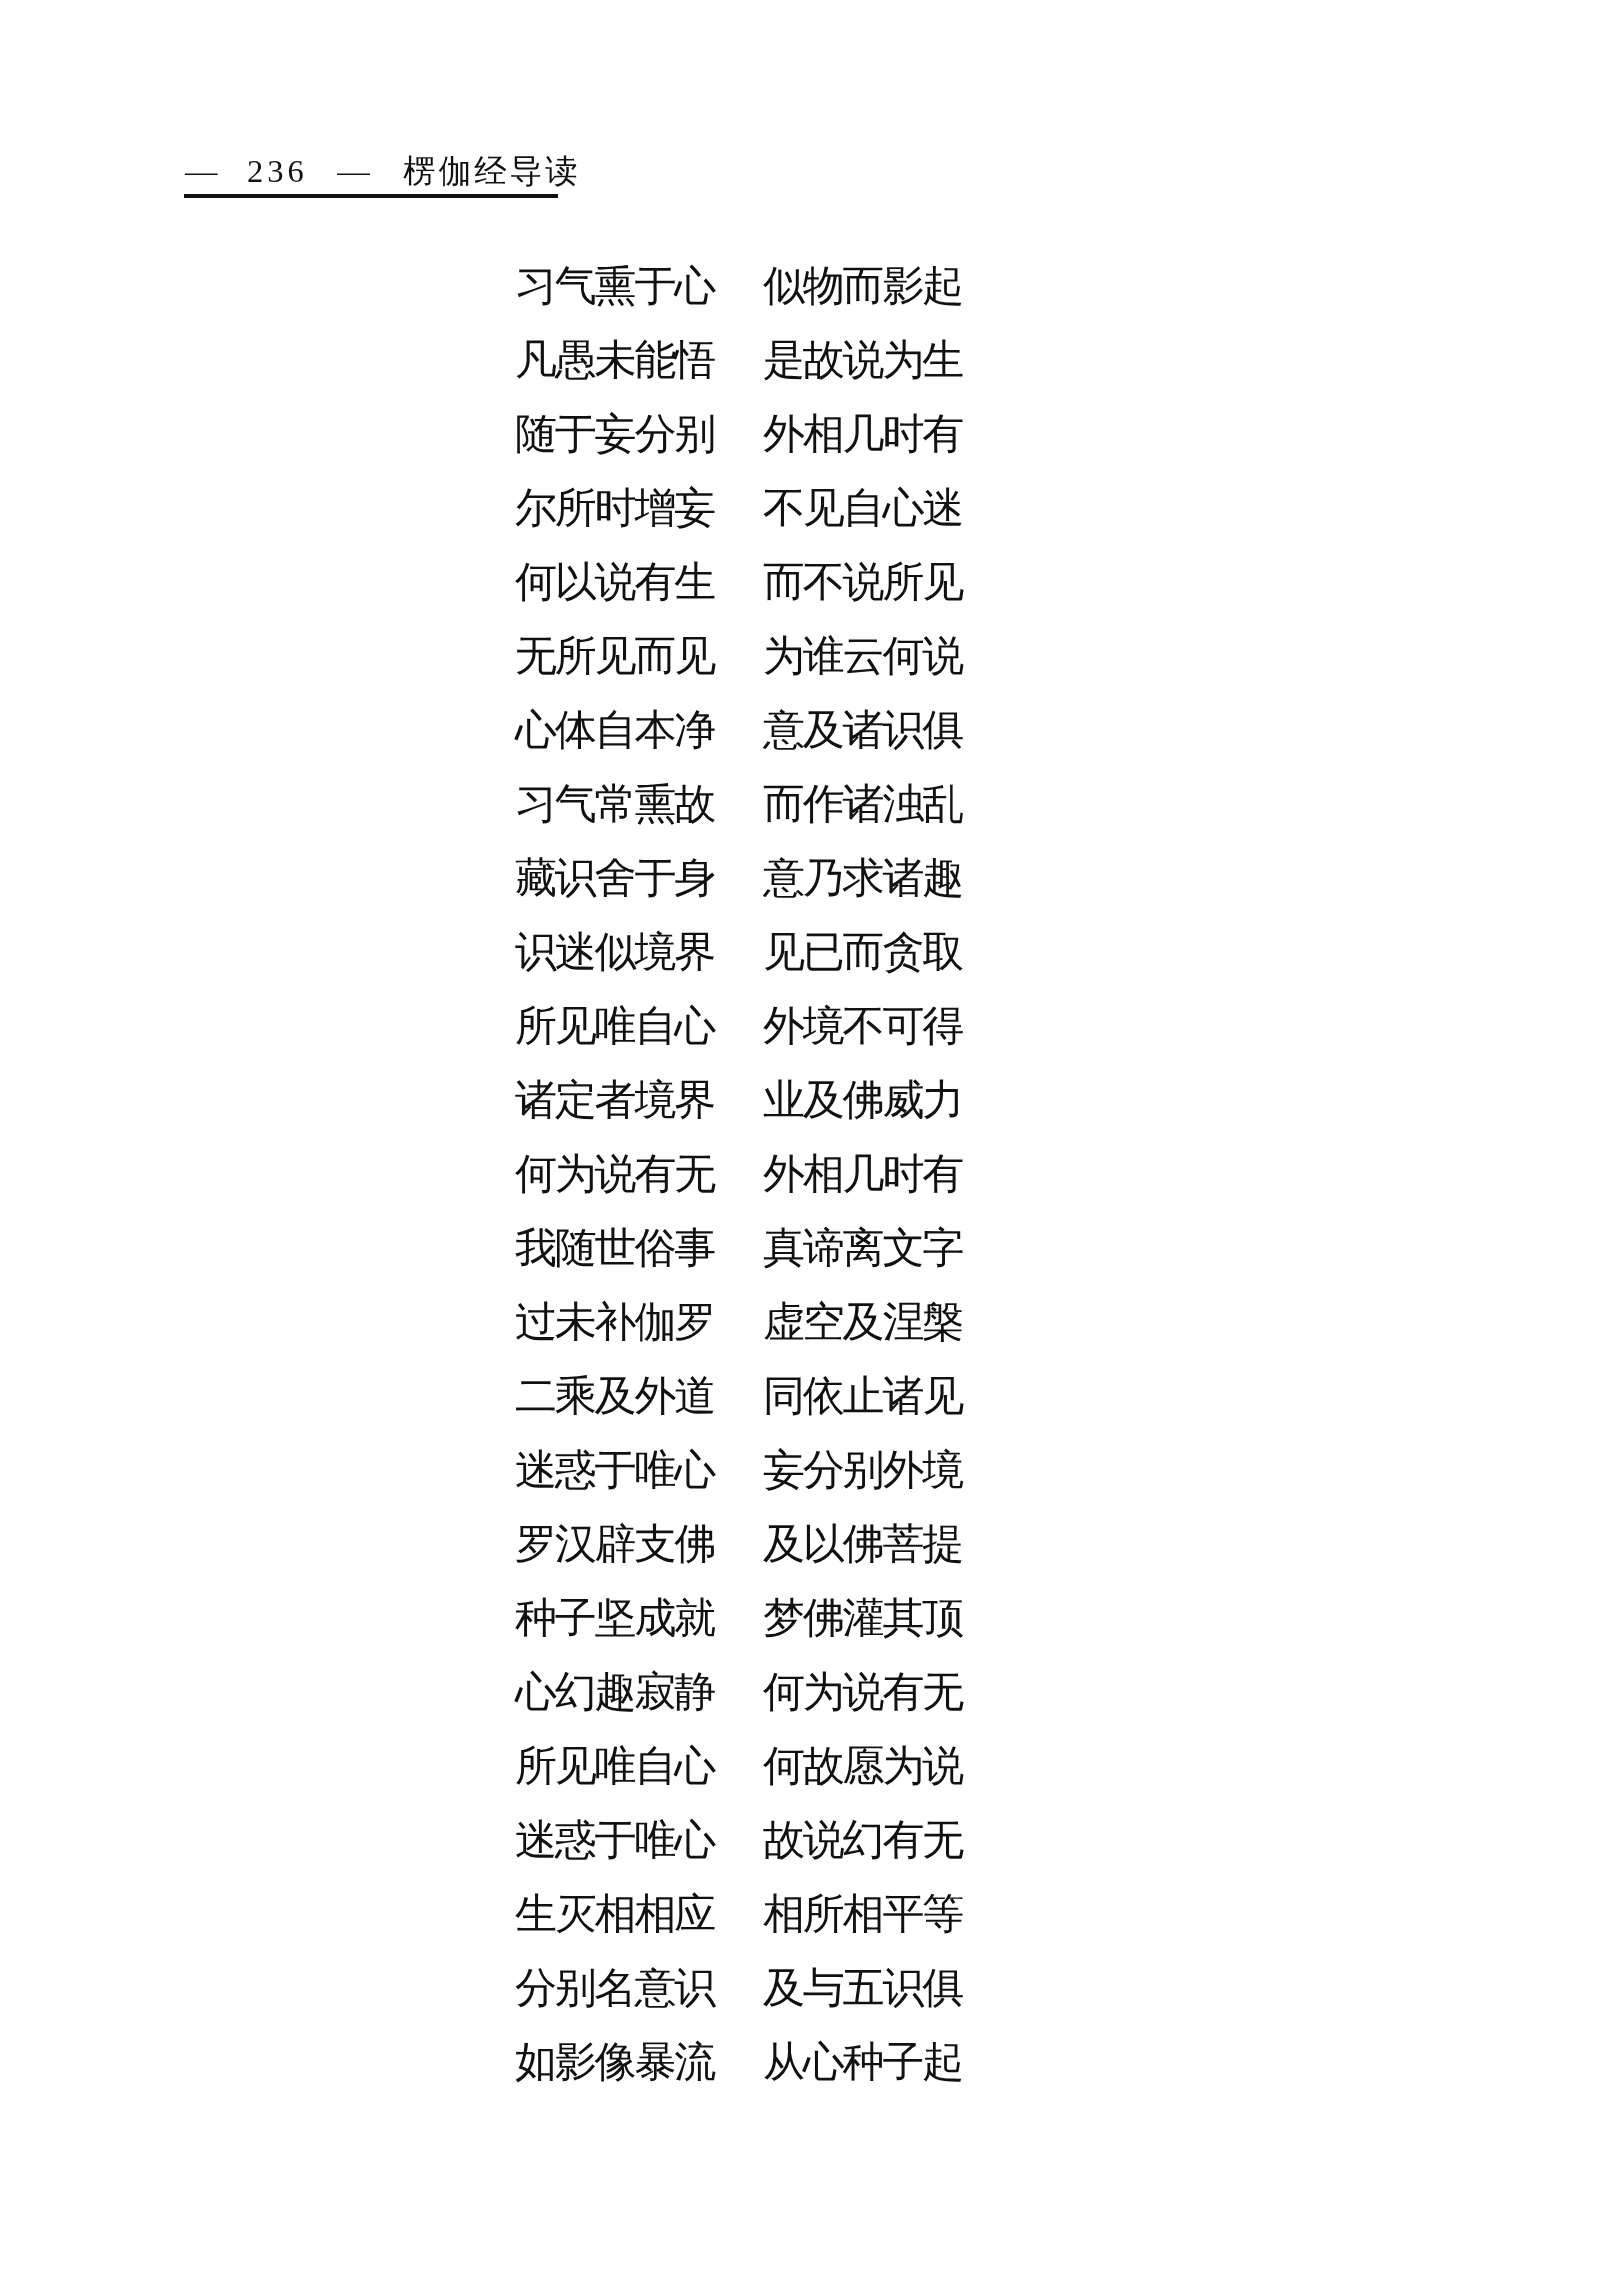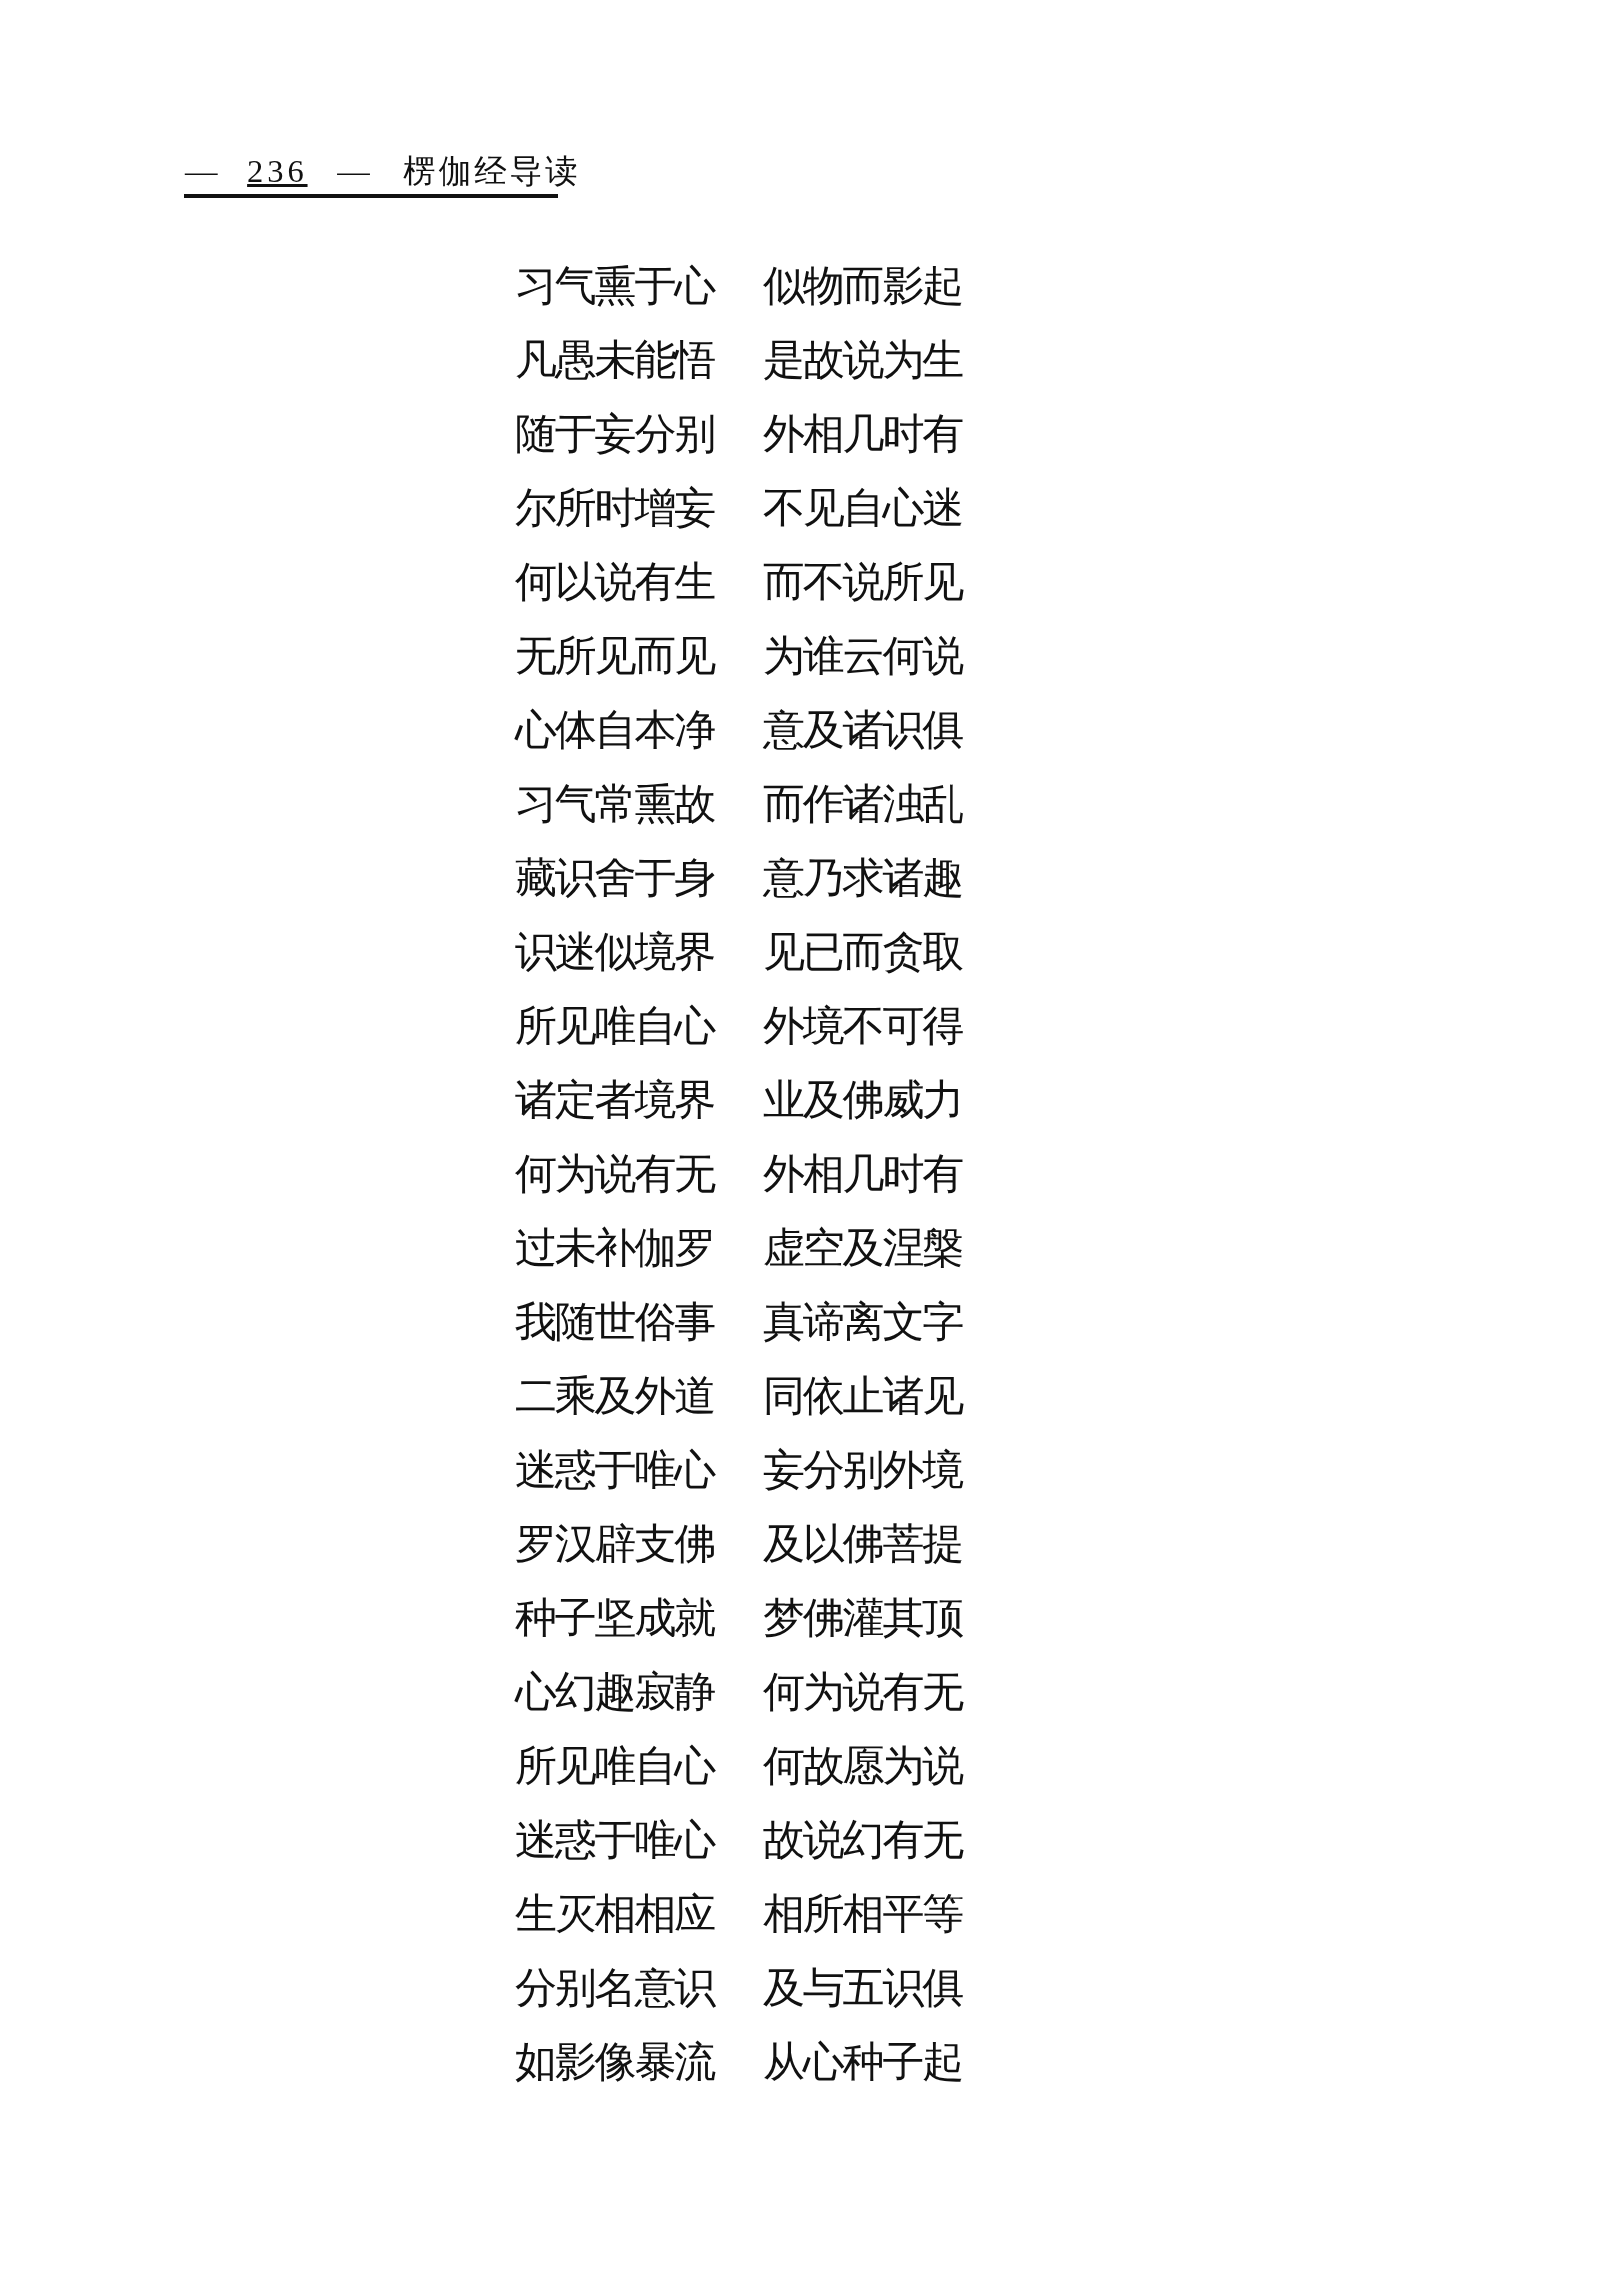--- a/index.html
+++ b/index.html
@@ -29,21 +29,20 @@
     column-gap: 29.6px;
     font-size: 32.5px;
     line-height: 35px;
     white-space: nowrap;
   }
   .page-header .dash {
     letter-spacing: 0;
   }
   .page-header .page-number {
     letter-spacing: 3.9px;
-    text-decoration: underline;
   }
   .page-header .book-title {
     letter-spacing: 3px;
     margin-left: 3.9px;
     font-family: Liberation Serif, serif;
   }
   .header-rule {
     position: absolute;
     left: 184px;
     top: 194px;
@@ -143,30 +142,30 @@
     <span class="verse-half left">诸定者境界</span>
     <span class="verse-half right">业及佛威力</span>
   </div>
 
   <div class="verse-row">
     <span class="verse-half left">何为说有无</span>
     <span class="verse-half right">外相几时有</span>
   </div>
 
   <div class="verse-row">
+    <span class="verse-half left">我随世俗事</span>
+    <span class="verse-half right">真谛离文字</span>
+  </div>
+
+  <div class="verse-row">
     <span class="verse-half left">过未补伽罗</span>
     <span class="verse-half right">虚空及涅槃</span>
   </div>
 
   <div class="verse-row">
-    <span class="verse-half left">我随世俗事</span>
-    <span class="verse-half right">真谛离文字</span>
-  </div>
-
-  <div class="verse-row">
     <span class="verse-half left">二乘及外道</span>
     <span class="verse-half right">同依止诸见</span>
   </div>
 
   <div class="verse-row">
     <span class="verse-half left">迷惑于唯心</span>
     <span class="verse-half right">妄分别外境</span>
   </div>
 
   <div class="verse-row">

